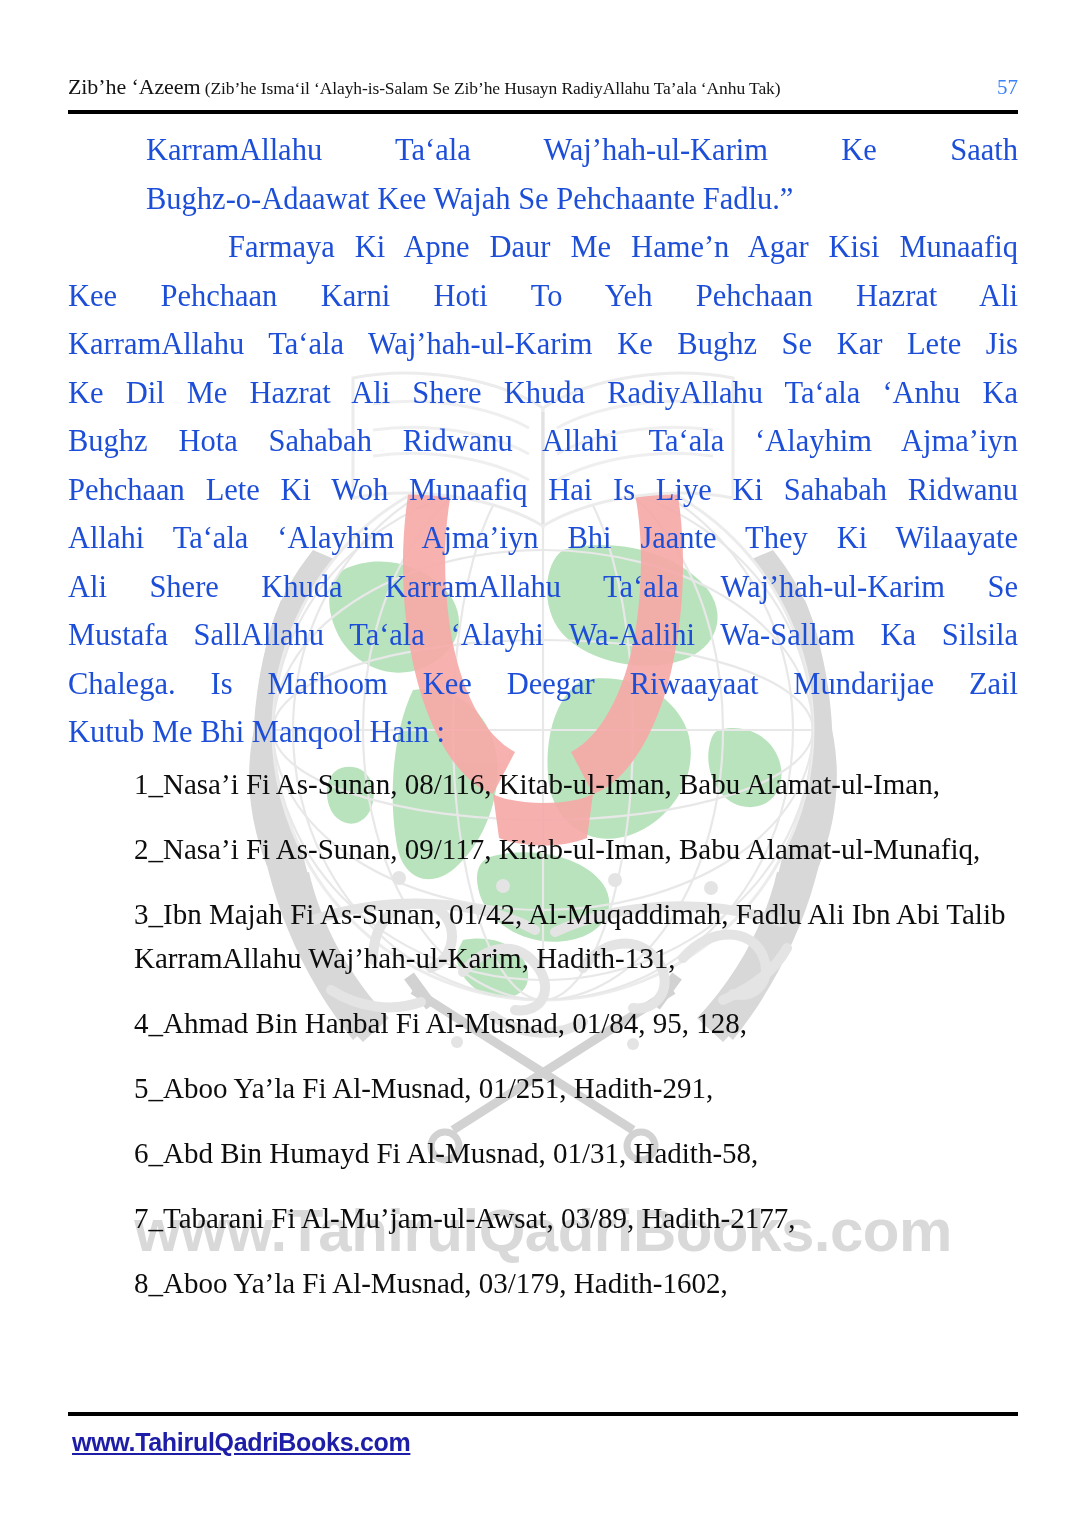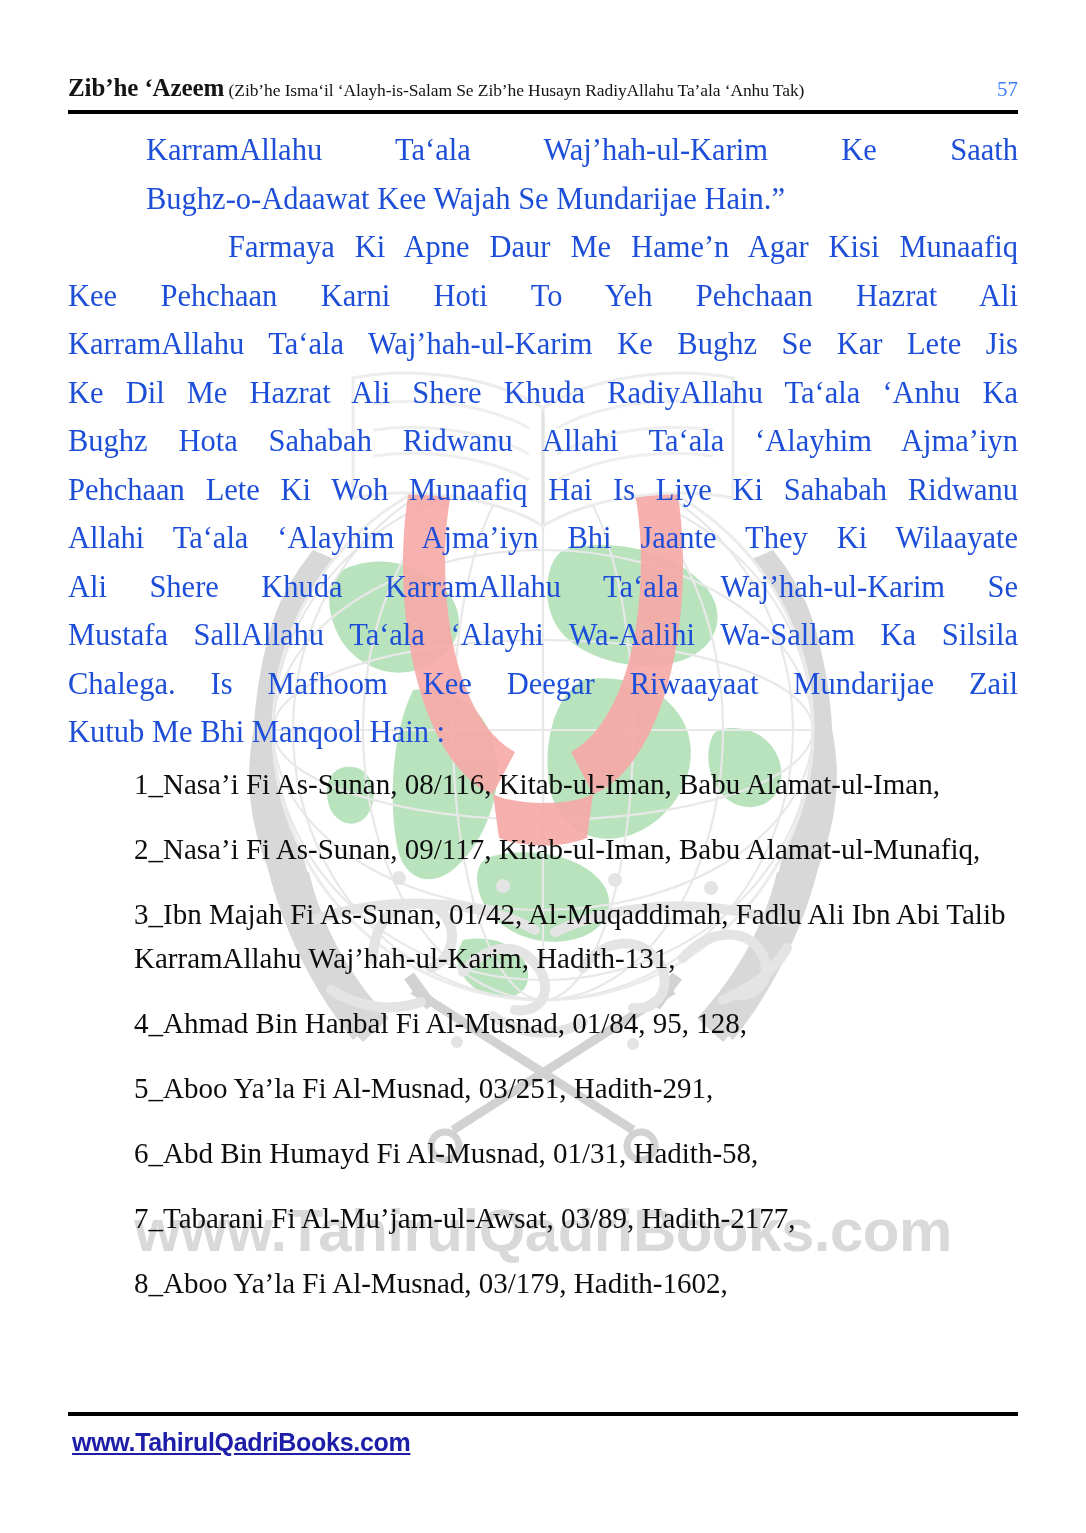--- a/index.html
+++ b/index.html
@@ -73,22 +73,21 @@
     align-items: baseline;
     justify-content: space-between;
   }
   .rh-title {
     font-size: 17.5px;
     color: #141414;
     white-space: nowrap;
     letter-spacing: -0.1px;
   }
   .rh-title .rh-main {
-    font-size: 25px;
-    font-weight: bold;
+    font-size: 22px;
   }
   .rh-page {
     font-size: 21px;
     color: #3b82f6;
     padding-left: 14px;
   }
   .rule-top {
     position: absolute;
     left: 68px;
     top: 110px;
@@ -282,21 +281,21 @@
       <div class="rh-title"><span class="rh-main">Zib’he ‘Azeem</span> <span>(Zib’he Isma‘il ‘Alayh-is-Salam Se Zib’he Husayn RadiyAllahu Ta’ala ‘Anhu Tak)</span></div>
       <div class="rh-page">57</div>
     </div>
 
     <div class="rule-top"></div>
 
     <div class="body-text">
 
       <p class="para continued">
         <span class="forcejust">KarramAllahu Ta‘ala Waj’hah-ul-Karim Ke Saath</span>
-        <span class="lastline">Bughz-o-Adaawat Kee Wajah Se Mundarijae Hain.”</span>
+        <span class="lastline">Bughz-o-Adaawat Kee Wajah Se Pehchaante Fadlu.”</span>
       </p>
 
       <p class="para">
         <span class="forcejust"><span class="para-indent"></span><span>Farmaya Ki Apne Daur Me Hame’n Agar Kisi Munaafiq</span></span>
         <span class="forcejust">Kee Pehchaan Karni Hoti To Yeh Pehchaan Hazrat Ali</span>
         <span class="forcejust">KarramAllahu Ta‘ala Waj’hah-ul-Karim Ke Bughz Se Kar Lete Jis</span>
         <span class="forcejust">Ke Dil Me Hazrat Ali Shere Khuda RadiyAllahu Ta‘ala ‘Anhu Ka</span>
         <span class="forcejust">Bughz Hota Sahabah Ridwanu Allahi Ta‘ala ‘Alayhim Ajma’iyn</span>
         <span class="forcejust">Pehchaan Lete Ki Woh Munaafiq Hai Is Liye Ki Sahabah Ridwanu</span>
         <span class="forcejust">Allahi Ta‘ala ‘Alayhim Ajma’iyn Bhi Jaante They Ki Wilaayate</span>
@@ -305,21 +304,21 @@
         <span class="forcejust">Chalega. Is Mafhoom Kee Deegar Riwaayaat Mundarijae Zail</span>
         <span class="lastline">Kutub Me Bhi Manqool Hain :</span>
       </p>
     </div>
 
     <div class="ref-list">
       <p class="ref-item">1_Nasa’i Fi As-Sunan, 08/116, Kitab-ul-Iman, Babu Alamat-ul-Iman,</p>
       <p class="ref-item">2_Nasa’i Fi As-Sunan, 09/117, Kitab-ul-Iman, Babu Alamat-ul-Munafiq,</p>
       <p class="ref-item">3_Ibn Majah Fi As-Sunan, 01/42, Al-Muqaddimah, Fadlu Ali Ibn Abi Talib KarramAllahu Waj’hah-ul-Karim, Hadith-131,</p>
       <p class="ref-item">4_Ahmad Bin Hanbal Fi Al-Musnad, 01/84, 95, 128,</p>
-      <p class="ref-item">5_Aboo Ya’la Fi Al-Musnad, 03/251, Hadith-291,</p>
+      <p class="ref-item">5_Aboo Ya’la Fi Al-Musnad, 01/251, Hadith-291,</p>
       <p class="ref-item">6_Abd Bin Humayd Fi Al-Musnad, 01/31, Hadith-58,</p>
       <p class="ref-item">7_Tabarani Fi Al-Mu’jam-ul-Awsat, 03/89, Hadith-2177,</p>
       <p class="ref-item">8_Aboo Ya’la Fi Al-Musnad, 03/179, Hadith-1602,</p>
     </div>
 
     <div class="rule-bottom"></div>
 
     <a class="footer-link" href="#">www.TahirulQadriBooks.com</a>
   </div>
 </div>

